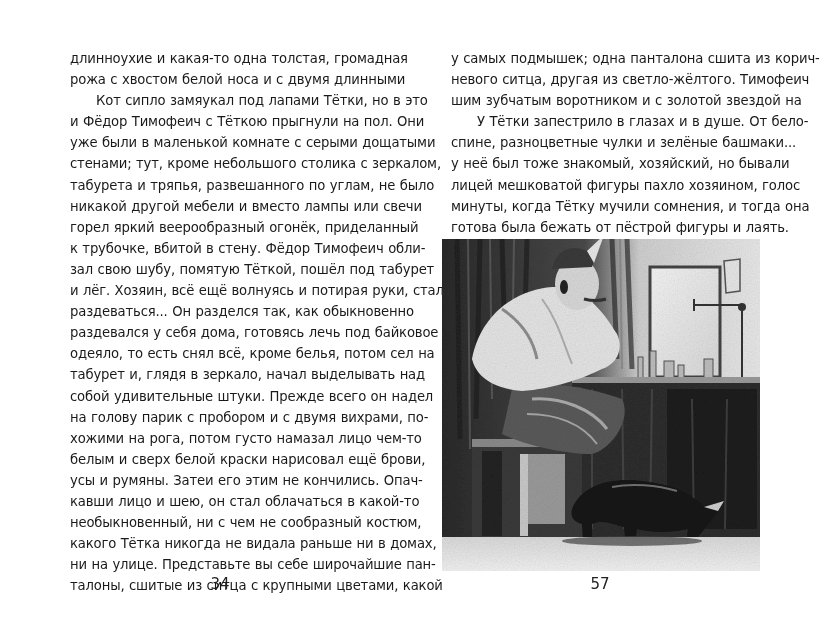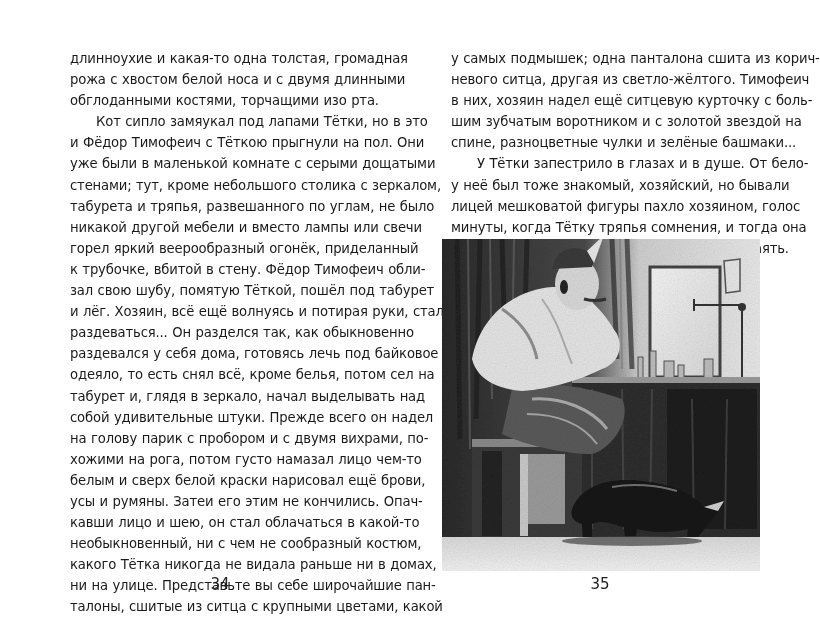--- a/index.html
+++ b/index.html
@@ -68,21 +68,20 @@
     }
     .illustration svg { display: block; }
   </style>
 </head>
 <body>
 
 <div class="page page-left">
   <div class="column" id="left-col">
       <span class="line">длинноухие и какая-то одна толстая, громадная</span>
       <span class="line">рожа с хвостом белой носа и с двумя длинными</span>
-      <span class="line last">обглоданными костями, торчащими изо рта.</span>
       <span class="line indent">Кот сипло замяукал под лапами Тётки, но в это</span>
       <span class="line">и Фёдор Тимофеич с Тёткою прыгнули на пол. Они</span>
       <span class="line">уже были в маленькой комнате с серыми дощатыми</span>
       <span class="line">стенами; тут, кроме небольшого столика с зеркалом,</span>
       <span class="line">табурета и тряпья, развешанного по углам, не было</span>
       <span class="line">никакой другой мебели и вместо лампы или свечи</span>
       <span class="line">горел яркий веерообразный огонёк, приделанный</span>
       <span class="line">к трубочке, вбитой в стену. Фёдор Тимофеич обли-</span>
       <span class="line">зал свою шубу, помятую Тёткой, пошёл под табурет</span>
       <span class="line">и лёг. Хозяин, всё ещё волнуясь и потирая руки, стал</span>
@@ -101,27 +100,26 @@
       <span class="line">ни на улице. Представьте вы себе широчайшие пан-</span>
       <span class="line">талоны, сшитые из ситца с крупными цветами, какой</span>
     </div>
   <div class="page-number">34</div>
 </div>
 
 <div class="page page-right">
   <div class="column" id="right-col">
       <span class="line">у самых подмышек; одна панталона сшита из корич-</span>
       <span class="line">невого ситца, другая из светло-жёлтого. Тимофеич</span>
-      <span class="line">в них, хозяин надел ещё ситцевую курточку с боль-</span>
       <span class="line">шим зубчатым воротником и с золотой звездой на</span>
+      <span class="line indent">У Тётки запестрило в глазах и в душе. От бело-</span>
       <span class="line last">спине, разноцветные чулки и зелёные башмаки...</span>
-      <span class="line indent">У Тётки запестрило в глазах и в душе. От бело-</span>
       <span class="line">у неё был тоже знакомый, хозяйский, но бывали</span>
       <span class="line">лицей мешковатой фигуры пахло хозяином, голос</span>
-      <span class="line">минуты, когда Тётку тряпья сомнения, и тогда она</span>
+      <span class="line">минуты, когда Тётку мучили сомнения, и тогда она</span>
       <span class="line">готова была бежать от пёстрой фигуры и лаять.</span>
     </div>
 
   <div class="illustration" title="Black-and-white lithograph: a man in a white shirt seated on a stool before a dressing-table mirror with a bracket lamp; a small dark shaggy dog stands at his feet">
     <svg width="318" height="332" viewBox="0 0 318 332">
       <defs>
         <filter id="grain" x="0" y="0" width="100%" height="100%">
           <feTurbulence type="fractalNoise" baseFrequency="0.9" numOctaves="2" seed="3" result="n"></feTurbulence>
           <feColorMatrix type="saturate" values="0"></feColorMatrix>
           <feComponentTransfer>
@@ -214,14 +212,14 @@
         <path d="M130 270 C140 245 170 238 200 242 C230 245 250 255 262 268 L278 270 L270 280 C262 290 255 300 250 305 L244 305 L246 290 C230 294 210 294 195 290 L192 310 L184 310 L182 288 C170 285 160 280 150 285 L150 310 L142 310 L140 285 C132 283 128 278 130 270 Z" fill="#151515"></path>
         <path d="M170 248 C190 244 215 246 235 252" stroke="#9a9a9a" stroke-width="2" fill="none" opacity="0.7"></path>
         <path d="M262 268 L282 262 L276 272 Z" fill="#cfcfcf"></path>
 
         <rect x="0" y="298" width="318" height="34" fill="url(#floorGrad)"></rect>
         <ellipse cx="190" cy="302" rx="70" ry="5" fill="#444" opacity="0.7"></ellipse>
       </g>
     </svg>
   </div>
 
-  <div class="page-number">35</div>
+  <div class="page-number">57</div>
 </div>
 
 </body></html>

